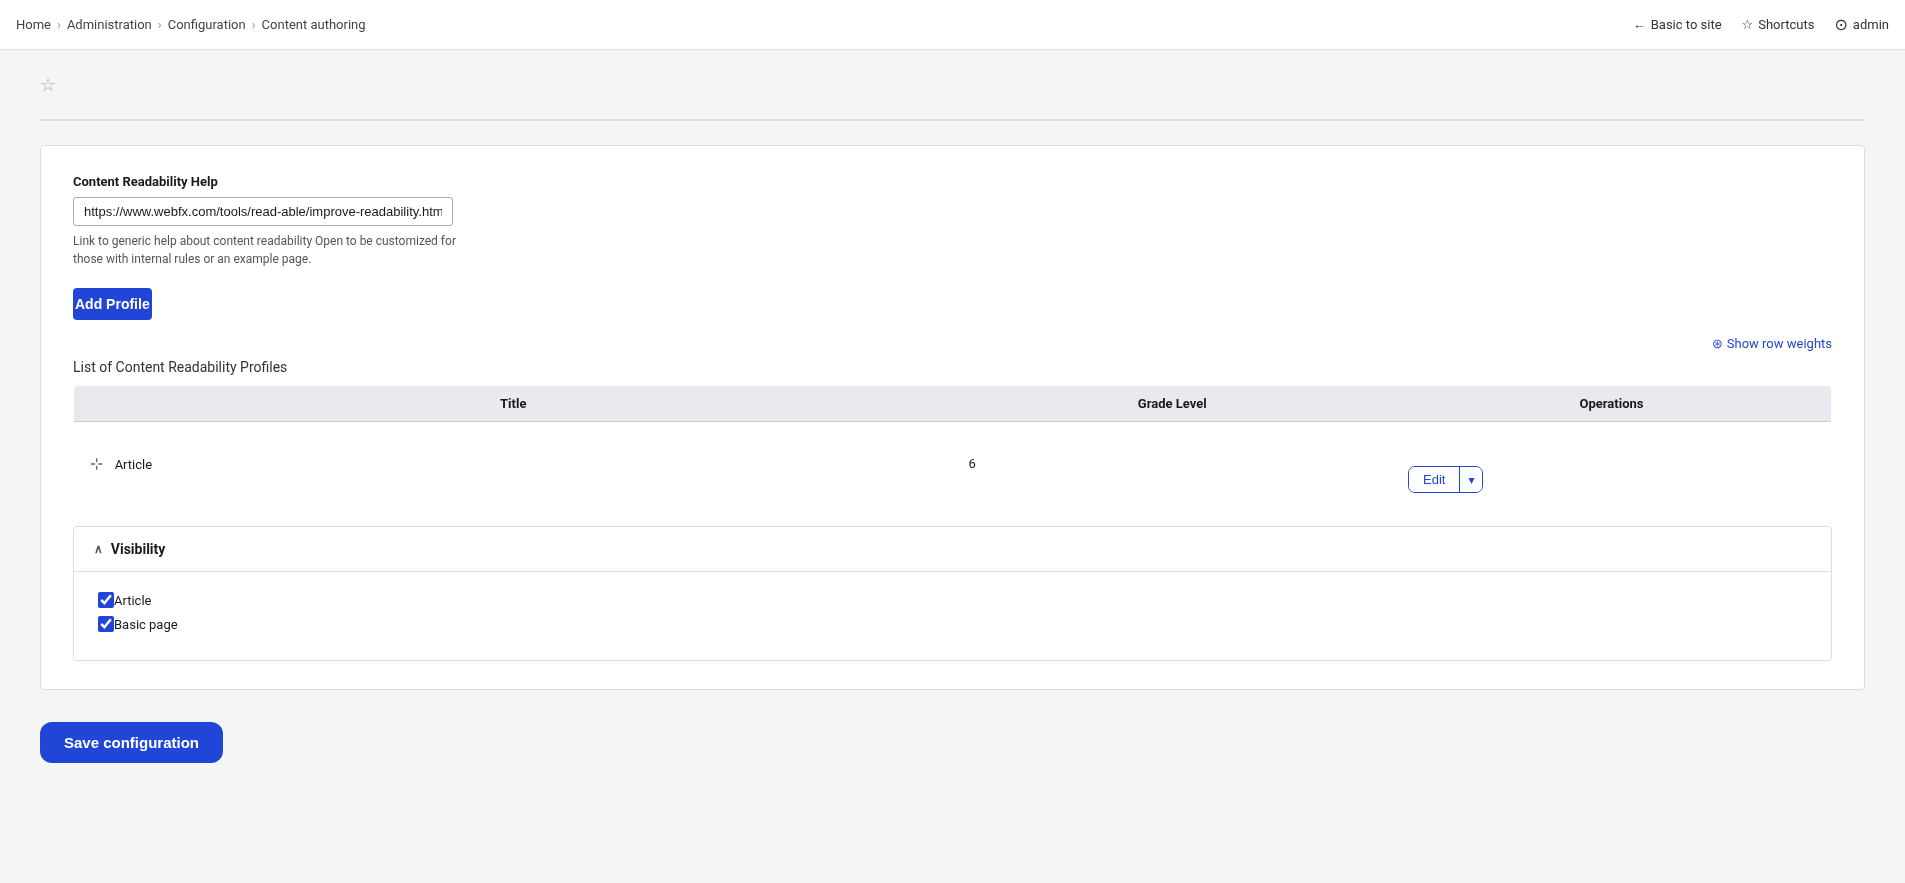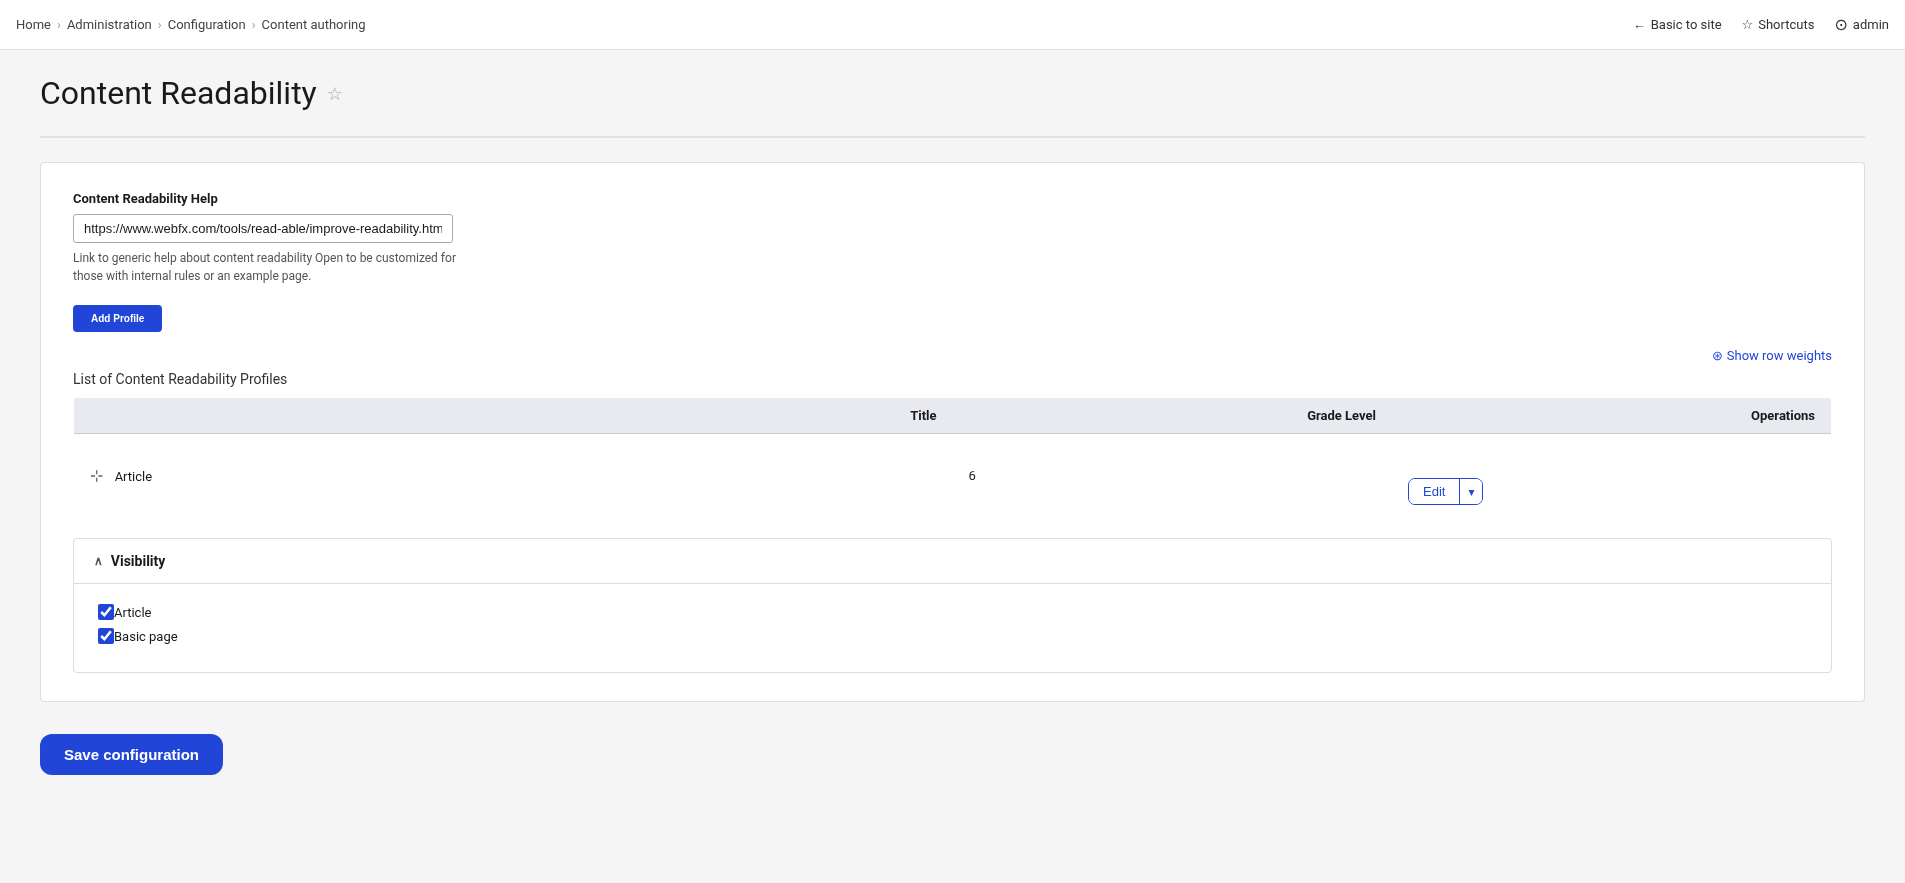--- a/index.html
+++ b/index.html
@@ -98,22 +98,22 @@
       color: #555;
       margin-top: 6px;
       max-width: 400px;
       line-height: 1.5;
     }
     .btn-primary {
       background: #2145d6;
       color: #fff;
       border: none;
       border-radius: 4px;
-      padding: 8px 18px;
-      font-size: 10px;
+      padding: 8px 2px;
+      font-size: 14px;
       font-weight: 600;
       cursor: pointer;
       margin-top: 20px;
     }
     .show-row-weights-row {
       display: flex;
       justify-content: flex-end;
       margin-top: 16px;
       margin-bottom: 8px;
     }
@@ -137,21 +137,21 @@
       border-collapse: collapse;
       border: 1px solid #ddd;
       border-radius: 4px;
       overflow: hidden;
     }
     .profiles-table thead tr {
       background: #e8eaf0;
     }
     .profiles-table th {
       padding: 10px 16px;
-      text-align: right;
+      text-align: center;
       font-weight: 700;
       font-size: 13px;
       color: #1a1a1a;
       border-bottom: 1px solid #ccc;
     }
     .profiles-table td {
       padding: 12px 16px;
       font-size: 13px;
       border-bottom: 1px solid #eee;
       vertical-align: middle;
@@ -282,21 +282,20 @@
       <span style="font-size:16px;">⊙</span>
       <span>admin</span>
     </a>
   </div>
 </div>
 
 <div class="page-wrapper">
 
   
   <div class="page-title-row">
-    <h1 class="page-title">Content Readability</h1>
     <span class="star-icon">☆</span>
   </div>
 
   <hr class="header-divider">
 
   
   <div class="card">
 
     
     <div>

